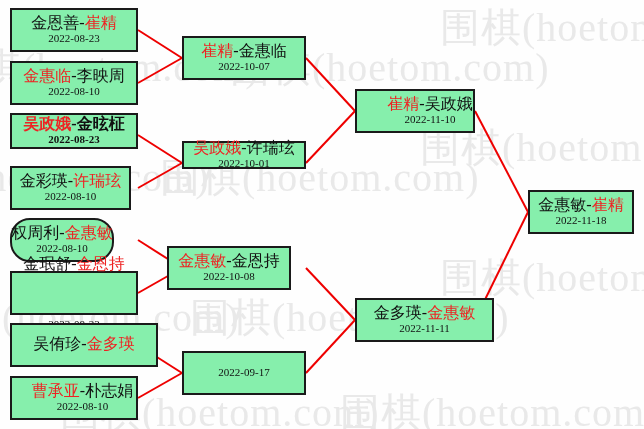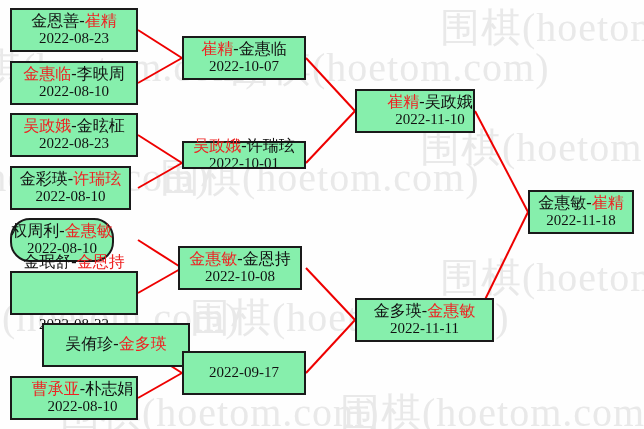--- a/index.html
+++ b/index.html
@@ -58,21 +58,21 @@
   .players {
     font-size: 16px;
     white-space: nowrap;
     color: #111111;
     margin-bottom: 1px;
   }
   .players .w { color: #ee2222; }
   .players .l { color: #111111; }
   .players .sep { color: #111111; }
   .mdate {
-    font-size: 15px;
+    font-size: 11px;
     color: #111111;
     font-family: "Liberation Serif", "DejaVu Serif", serif;
     white-space: nowrap;
     letter-spacing: 0px;
   }
 </style>
 </head>
 <body>
 
 <div id="bracket">
@@ -110,52 +110,52 @@
 
   <div id="boxes">
       <div class="mbox" style="left: 10px; top: 8px; width: 128px; height: 44px;">
         <div class="players"><span class="l">金恩善</span><span class="sep">-</span><span class="w">崔精</span></div>
         <div class="mdate">2022-08-23</div>
       </div>
       <div class="mbox" style="left: 10px; top: 61px; width: 128px; height: 44px;">
         <div class="players"><span class="w">金惠临</span><span class="sep">-</span><span class="l">李映周</span></div>
         <div class="mdate">2022-08-10</div>
       </div>
-      <div class="mbox" style="left: 10px; top: 113px; width: 128px; height: 44px;">
+      <div class="mbox" style="left: 10px; top: 113px; width: 128px; height: 36px; font-weight: bold;">
         <div class="players"><span class="w">吴政娥</span><span class="sep">-</span><span class="l">金昡柾</span></div>
         <div class="mdate">2022-08-23</div>
       </div>
       <div class="mbox" style="left: 10px; top: 166px; width: 121px; height: 44px;">
         <div class="players"><span class="l">金彩瑛</span><span class="sep">-</span><span class="w">许瑞玹</span></div>
         <div class="mdate">2022-08-10</div>
       </div>
       <div class="mbox" style="left: 10px; top: 218px; width: 104px; height: 44px; border-radius: 20px;">
         <div class="players"><span class="l">权周利</span><span class="sep">-</span><span class="w">金惠敏</span></div>
         <div class="mdate">2022-08-10</div>
       </div>
       <div class="mbox" style="left: 10px; top: 271px; width: 128px; height: 44px; gap: 45px;">
         <div class="players"><span class="l">金珉舒</span><span class="sep">-</span><span class="w">金恩持</span></div>
         <div class="mdate">2022-08-22</div>
       </div>
-      <div class="mbox" style="left: 10px; top: 323px; width: 148px; height: 44px; margin-left: 32px;">
+      <div class="mbox" style="left: 10px; top: 323px; width: 148px; height: 44px;">
         <div class="players"><span class="l">吴侑珍</span><span class="sep">-</span><span class="w">金多瑛</span></div>
       </div>
       <div class="mbox" style="left: 10px; top: 376px; width: 128px; height: 44px; padding-left: 17px;">
         <div class="players"><span class="w">曹承亚</span><span class="sep">-</span><span class="l">朴志娟</span></div>
         <div class="mdate">2022-08-10</div>
       </div>
       <div class="mbox" style="left: 182px; top: 36px; width: 124px; height: 44px;">
         <div class="players"><span class="w">崔精</span><span class="sep">-</span><span class="l">金惠临</span></div>
         <div class="mdate">2022-10-07</div>
       </div>
       <div class="mbox" style="left: 182px; top: 141px; width: 124px; height: 28px;">
         <div class="players"><span class="w">吴政娥</span><span class="sep">-</span><span class="l">许瑞玹</span></div>
         <div class="mdate">2022-10-01</div>
       </div>
-      <div class="mbox" style="left: 178px; top: 246px; width: 124px; height: 44px;">
+      <div class="mbox" style="left: 167px; top: 246px; width: 124px; height: 44px;">
         <div class="players"><span class="w">金惠敏</span><span class="sep">-</span><span class="l">金恩持</span></div>
         <div class="mdate">2022-10-08</div>
       </div>
       <div class="mbox" style="left: 182px; top: 351px; width: 124px; height: 44px;">
         <div class="mdate">2022-09-17</div>
       </div>
       <div class="mbox" style="left: 355px; top: 89px; width: 120px; height: 44px; padding-left: 30px;">
         <div class="players"><span class="w">崔精</span><span class="sep">-</span><span class="l">吴政娥</span></div>
         <div class="mdate">2022-11-10</div>
       </div>

